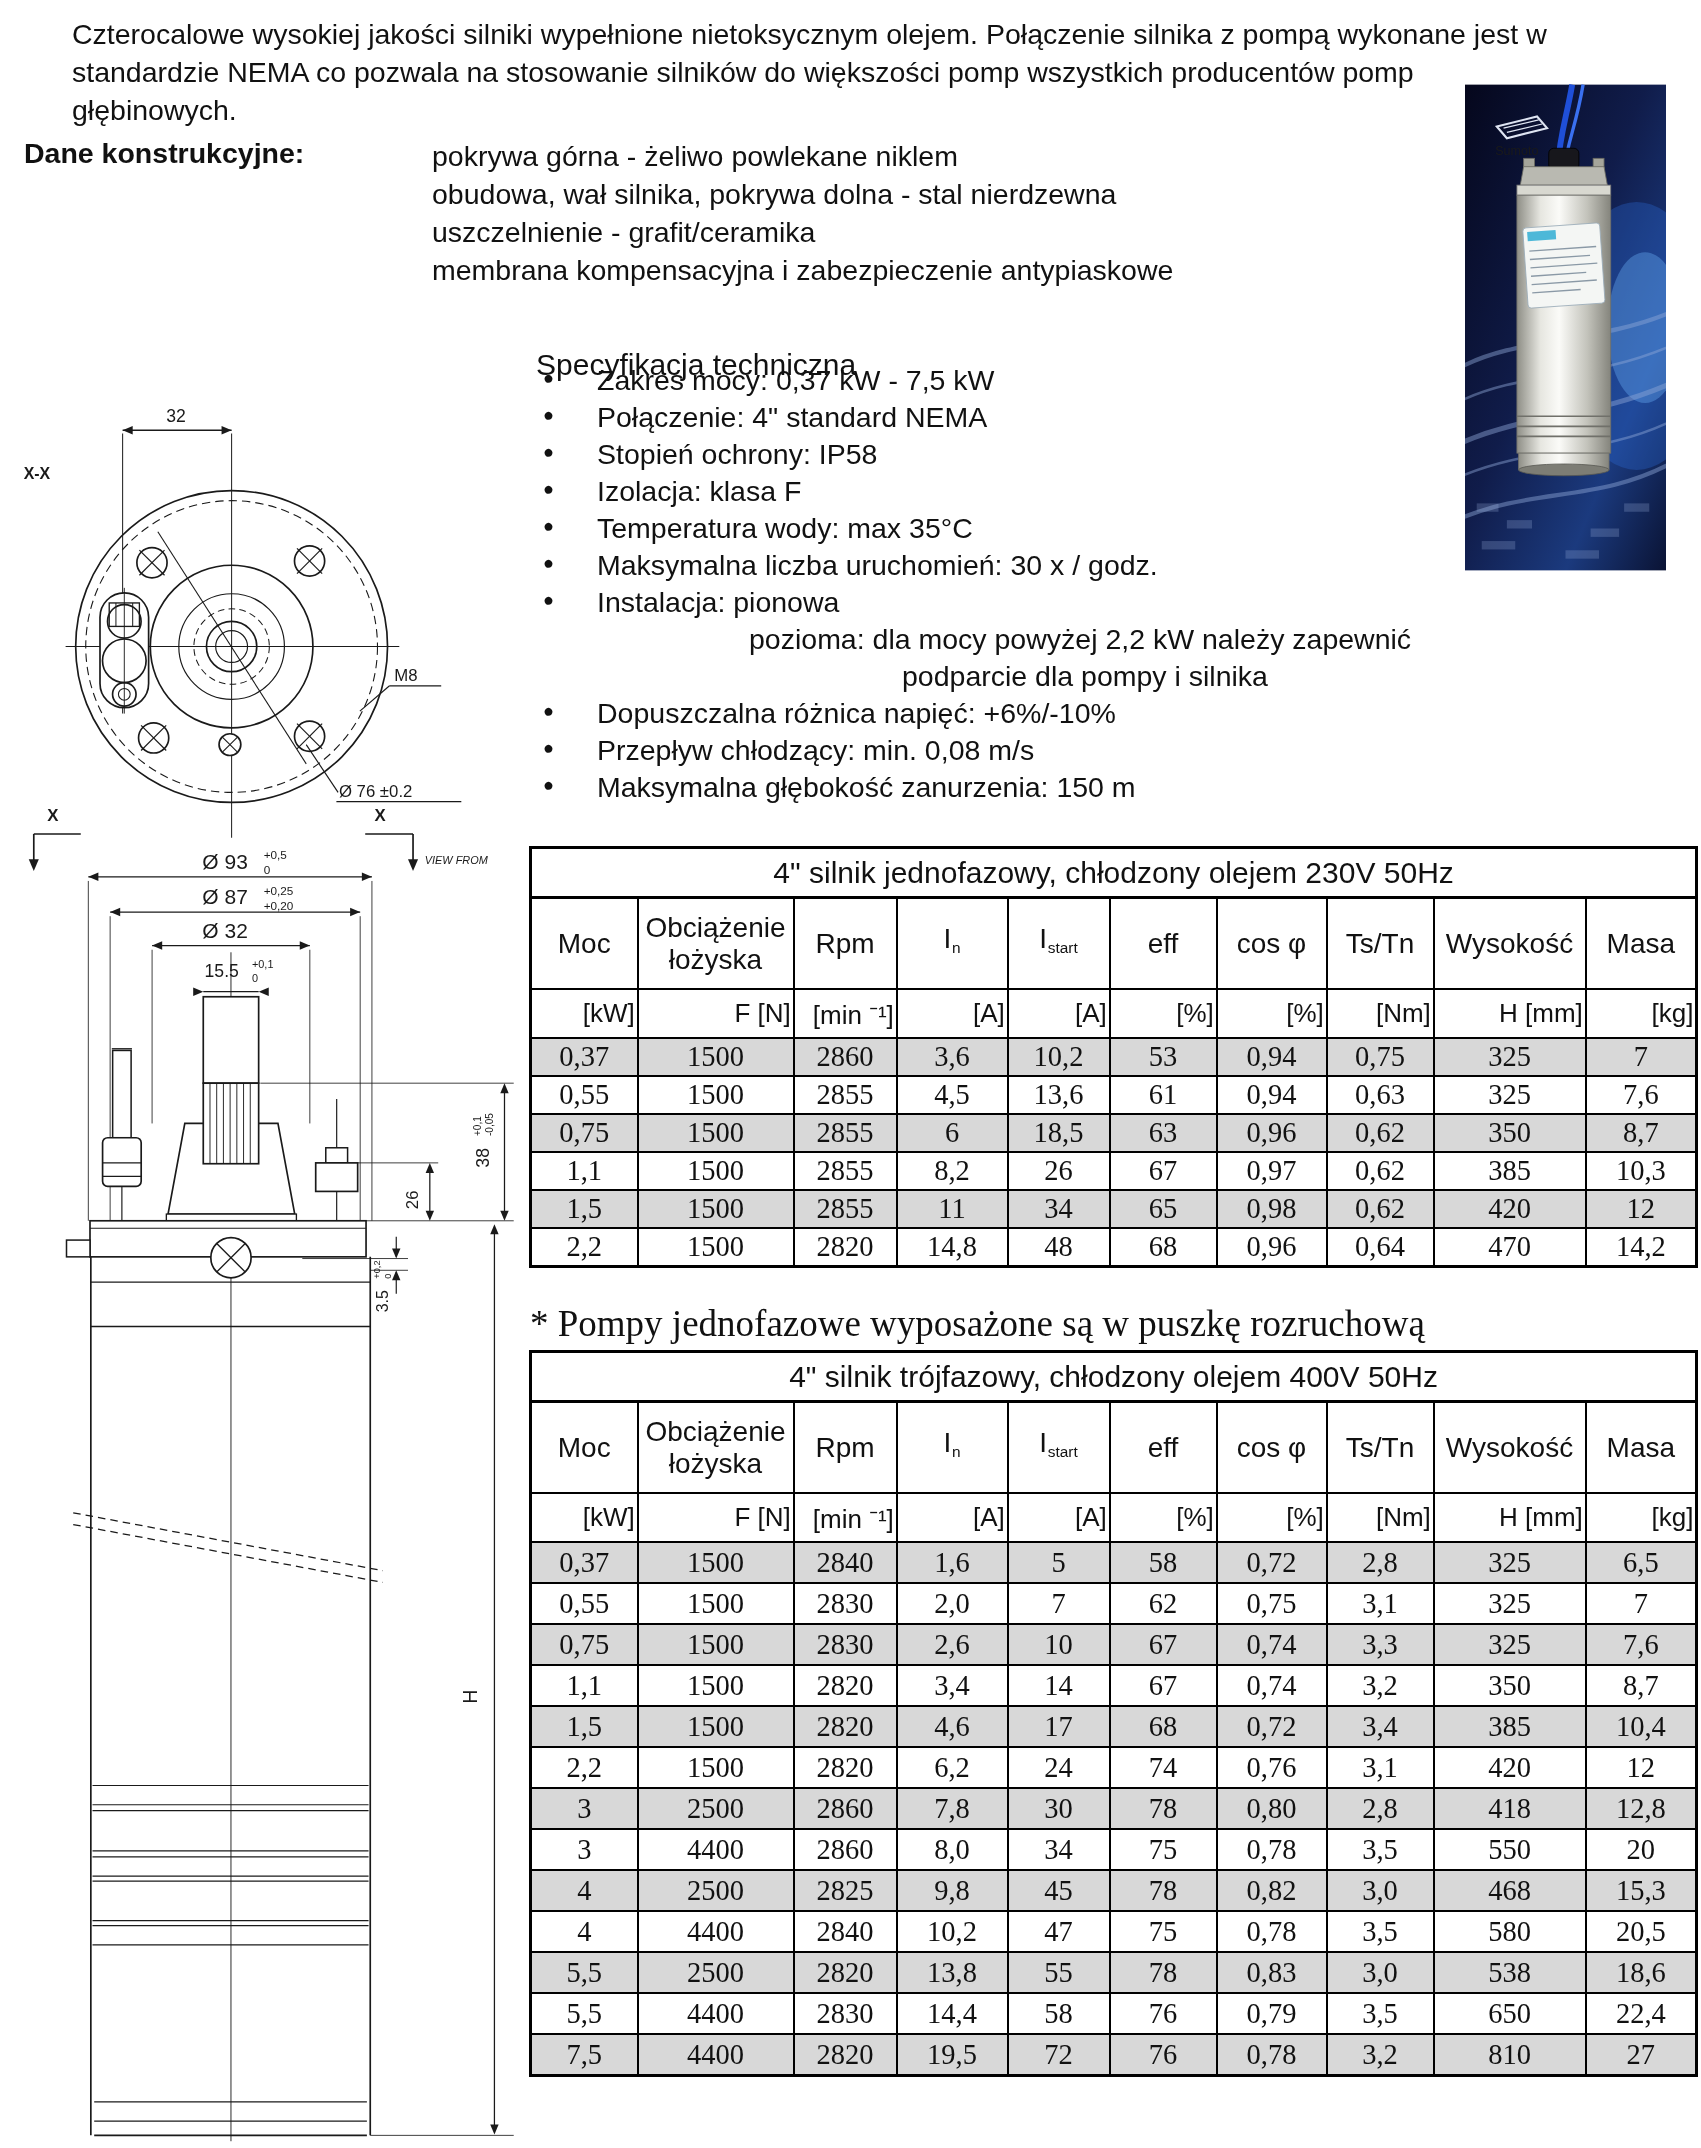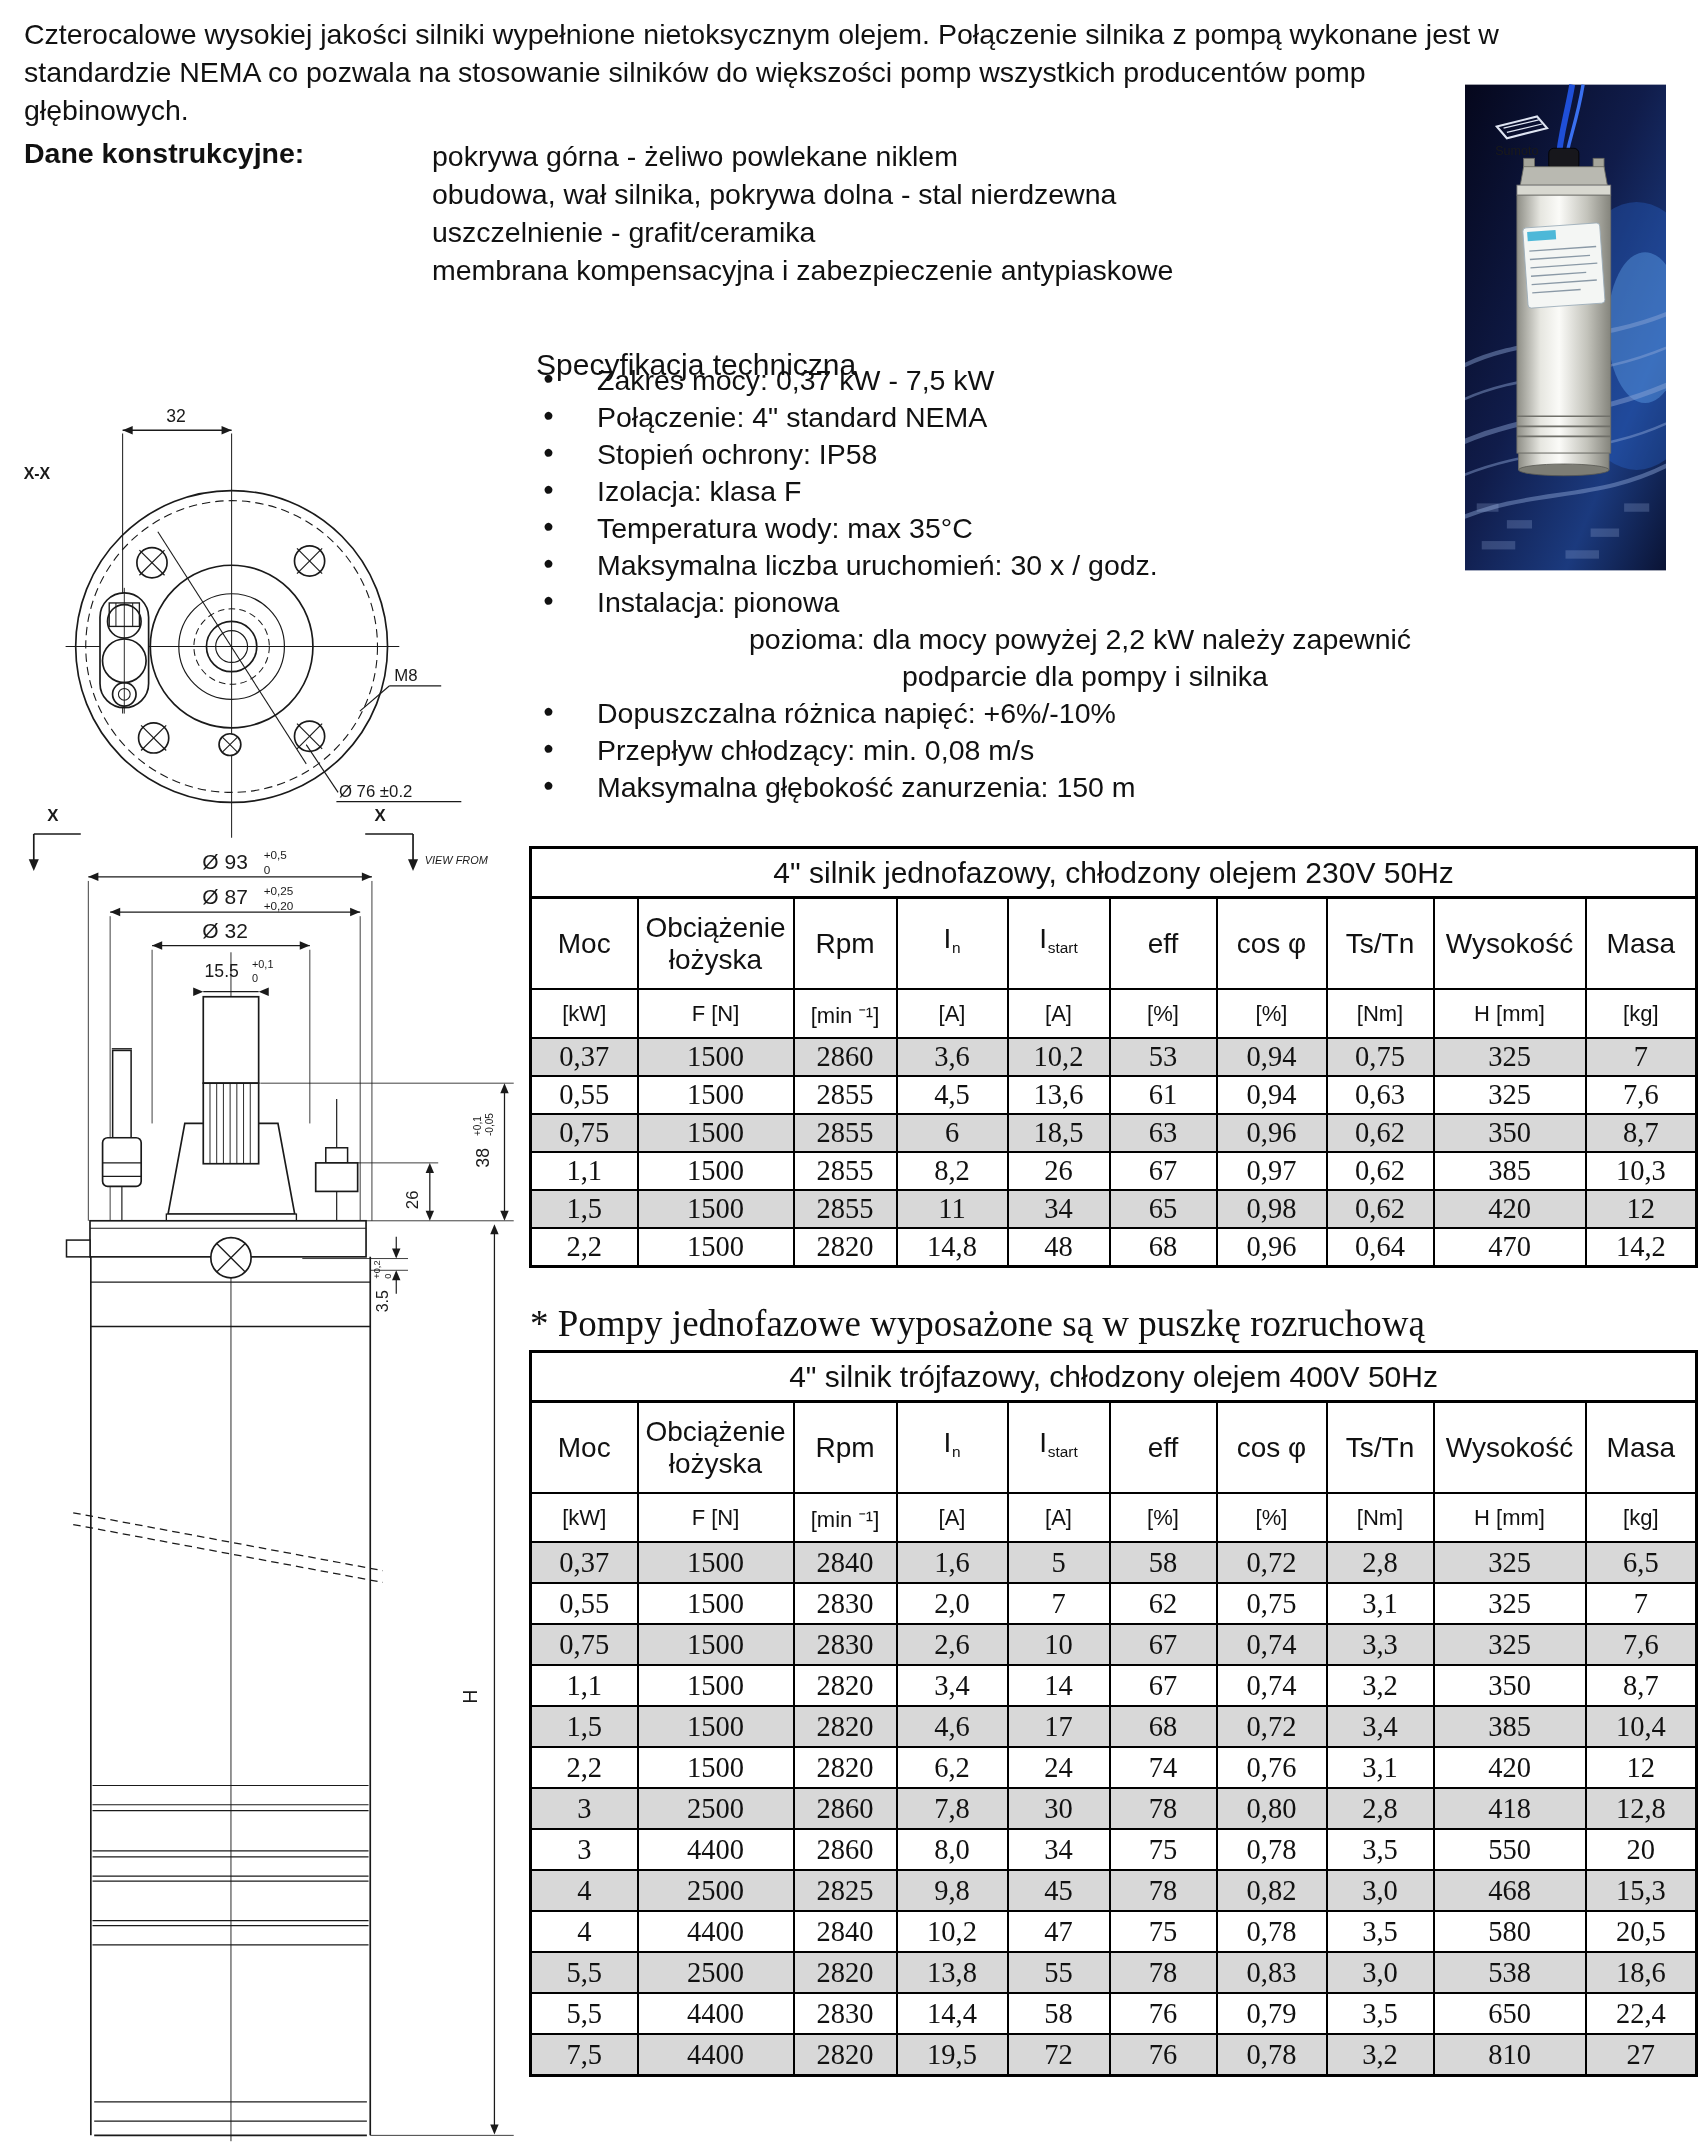--- a/index.html
+++ b/index.html
@@ -1,42 +1,42 @@
 <!DOCTYPE html>
 <html style="font-size:13.4px"><head>
 <meta charset="utf-8">
 <style>
   html,body{margin:0;padding:0;background:#ffffff;}
   #page{position:relative;width:1702px;height:2148px;background:#fff;
         font-family:"Liberation Sans",sans-serif;color:#111;overflow:hidden;}
   .abs{position:absolute;}
   
   #intro{left:24px;top:15px;width:1666px;font-size:28.5px;line-height:38px;}
-  #intro div{white-space:nowrap;}
+  #intro div{white-space:nowrap;margin-left:48px;}
   
   #constr-label{left:24px;top:137px;font-size:28.5px;font-weight:bold;}
   #constr-lines{left:432px;top:137px;font-size:28.5px;line-height:38px;}
   #constr-lines div{white-space:nowrap;}
   
   #spec-title{left:536px;top:348px;font-size:30px;}
   #spec-list{left:541px;top:364px;font-size:28.5px;}
   .li{position:relative;height:37px;white-space:nowrap;}
   .li .blt{position:absolute;left:1.7px;top:2.5px;font-size:18.5px;}
   .li .txt{margin-left:56px;}
   .li.ind1 .txt{margin-left:208px;text-align:center;}
   .li.ind2 .txt{margin-left:361px;}
   
   .tblwrap{position:absolute;left:529px;width:1166px;}
   #t1{top:846px;} #t2{top:1350px;}
   table.spec{border-collapse:collapse;table-layout:fixed;width:1166px;
              border:3.4px solid #000;background:#fff;}
   table.spec th,table.spec td{border:2.5px solid #000;text-align:center;vertical-align:middle;padding:0 1.7px;overflow:hidden;}
   .t-title{font-size:30px;font-weight:normal;height:47px;border-bottom:3.4px solid #000 !important;}
   tr.hdr th{font-size:28px;font-weight:normal;height:89px;line-height:32px;}
-  tr.units td{font-size:22px;height:47px;}
+  tr.units td{font-size:26px;height:47px;text-align:right;}
   .sub{font-size:0.55em;vertical-align:-0.35em;margin-left:0.8px;}
   tbody.rows td{font-family:"Liberation Serif",serif;font-size:28.5px;}
   #t1 tbody.rows td{height:36px;}
   #t2 tbody.rows td{height:39px;}
   tbody.rows tr:nth-child(odd) td{background:#d8d8d8;}
   #footnote{left:530px;top:1302px;font-family:"Liberation Serif",serif;font-size:37px;white-space:nowrap;}
   
   .drawing{position:absolute;}
   svg text{font-family:"Liberation Sans",sans-serif;fill:#1a1a1a;}
   

